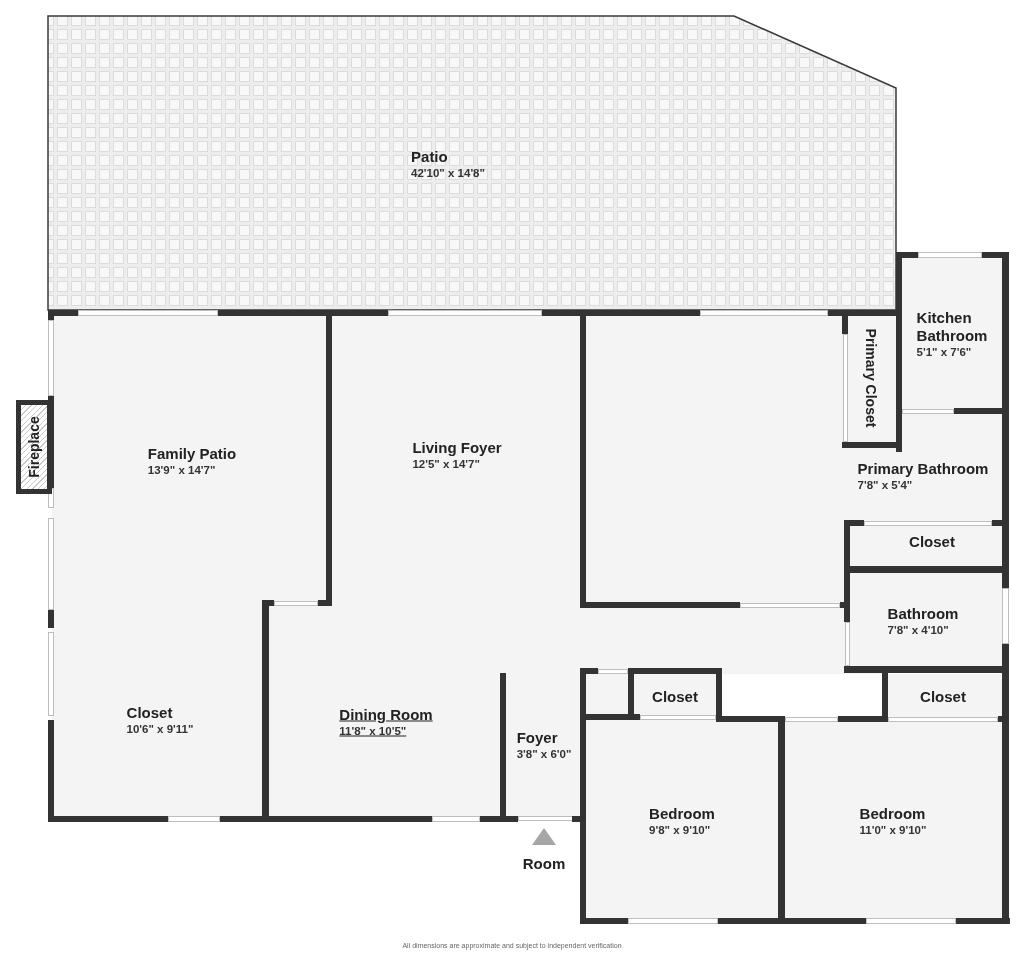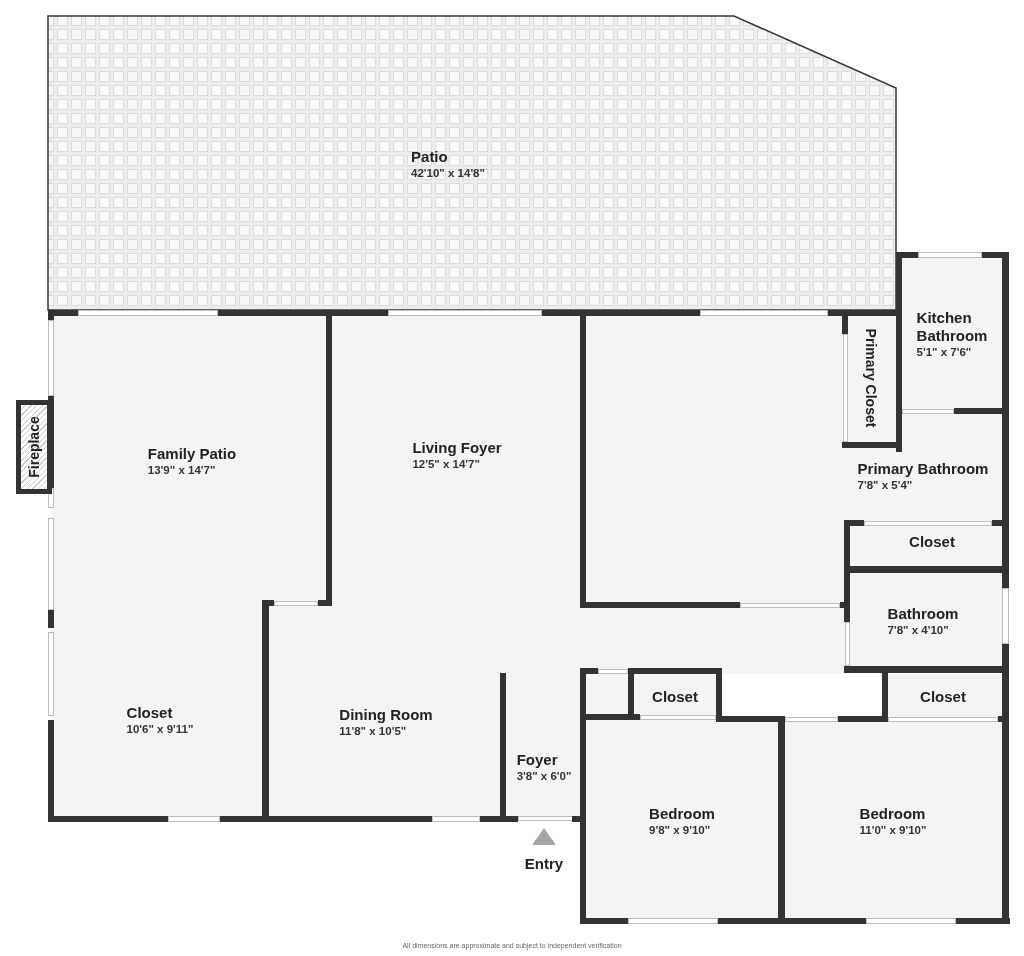--- a/index.html
+++ b/index.html
@@ -170,36 +170,36 @@
   <div class="label" style="left:943px;top:697px;">
     <span class="name">Closet</span>
   </div>
   <div class="label" style="left:675px;top:697px;">
     <span class="name">Closet</span>
   </div>
   <div class="label" style="left:160px;top:720px;">
     <span class="name">Closet</span>
     <span class="dim">10'6" x 9'11"</span>
   </div>
-  <div class="label" style="left:386px;top:722px;">
+  <div class="label" style="left:386px;top:722px;text-decoration:underline;">
     <span class="name">Dining Room</span>
     <span class="dim">11'8" x 10'5"</span>
   </div>
-  <div class="label" style="left:544px;top:745px;margin-top:22px;">
+  <div class="label" style="left:544px;top:745px;">
     <span class="name">Foyer</span>
     <span class="dim">3'8" x 6'0"</span>
   </div>
   <div class="label" style="left:682px;top:821px;">
     <span class="name">Bedroom</span>
     <span class="dim">9'8" x 9'10"</span>
   </div>
   <div class="label" style="left:893px;top:821px;">
     <span class="name">Bedroom</span>
     <span class="dim">11'0" x 9'10"</span>
   </div>
 
   <div class="entry-arrow" style="left:532px;top:828px;"></div>
   <div class="label" style="left:544px;top:864px;">
-    <span class="name">Entry</span>
+    <span class="name">Room</span>
   </div>
 
   <div class="footer">All dimensions are approximate and subject to independent verification</div>
 </div>
 
 </body></html>

